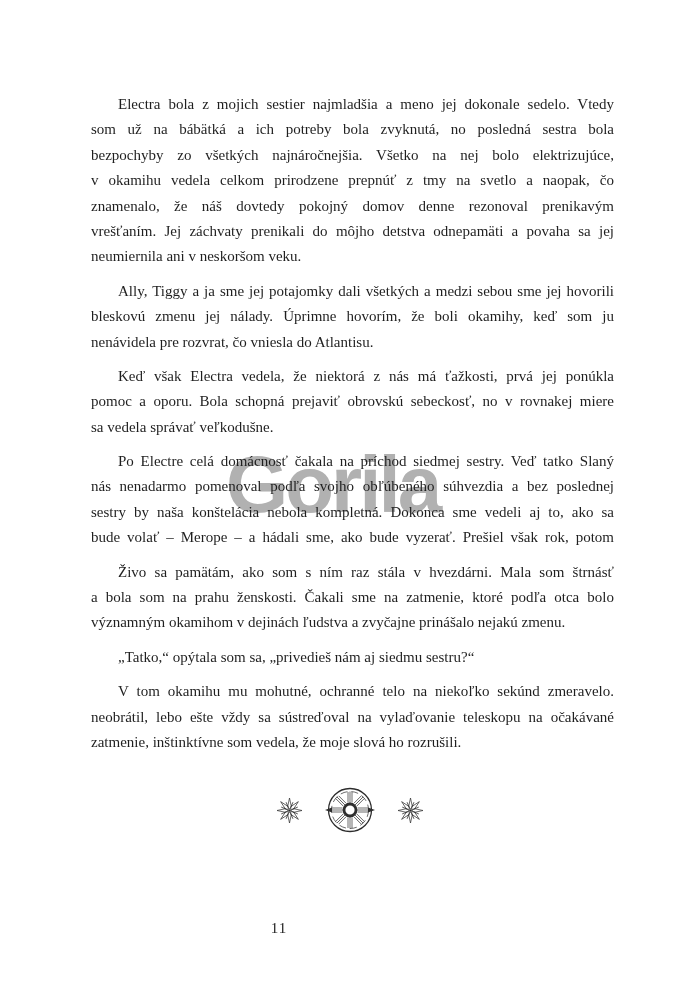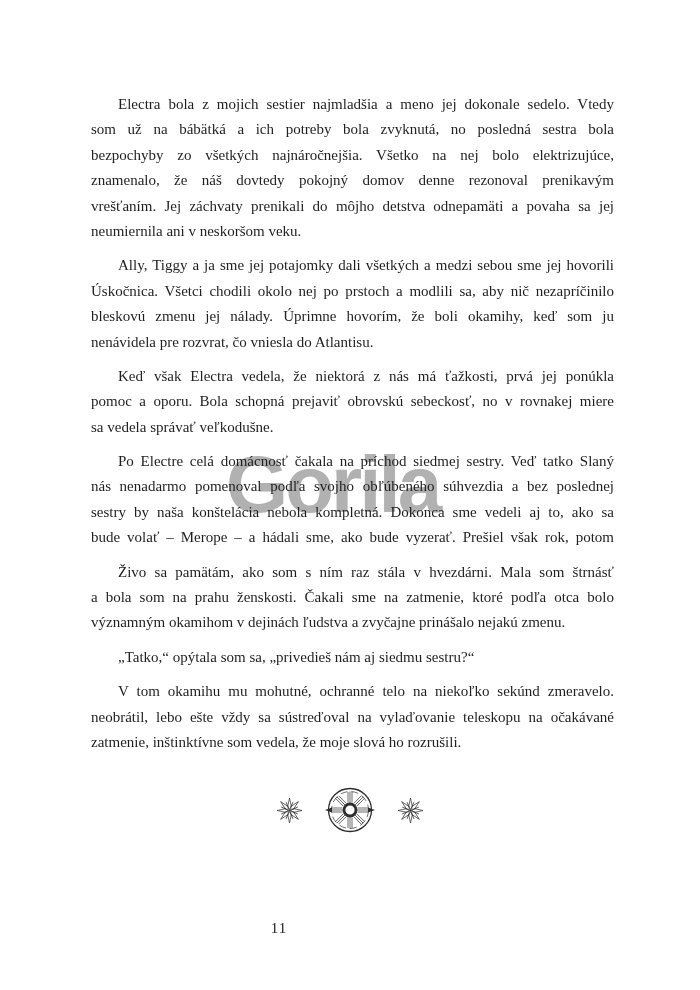--- a/index.html
+++ b/index.html
@@ -39,27 +39,27 @@
 
 <div class="page">
 
   <div class="watermark">Gorila</div>
 
   <div class="text-block">
       <div class="para">
         <div class="line first">Electra bola z mojich sestier najmladšia a meno jej dokonale sedelo. Vtedy</div>
         <div class="line">som už na bábätká a ich potreby bola zvyknutá, no posledná sestra bola</div>
         <div class="line">bezpochyby zo všetkých najnáročnejšia. Všetko na nej bolo elektrizujúce,</div>
+        <div class="line">v okamihu vedela celkom prirodzene prepnúť z tmy na svetlo a naopak, čo</div>
         <div class="line">znamenalo, že náš dovtedy pokojný domov denne rezonoval prenikavým</div>
         <div class="line">vrešťaním. Jej záchvaty prenikali do môjho detstva odnepamäti a povaha sa jej</div>
         <div class="line last">neumiernila ani v neskoršom veku.</div>
       </div>
       <div class="para">
         <div class="line first">Ally, Tiggy a ja sme jej potajomky dali všetkých a medzi sebou sme jej hovorili</div>
-        <div class="line">Úskočnica. Všetci chodili okolo nej po prstoch a modlili sa, aby nič nezapríčinilo</div>
         <div class="line">bleskovú zmenu jej nálady. Úprimne hovorím, že boli okamihy, keď som ju</div>
         <div class="line last">nenávidela pre rozvrat, čo vniesla do Atlantisu.</div>
       </div>
       <div class="para">
         <div class="line first">Keď však Electra vedela, že niektorá z nás má ťažkosti, prvá jej ponúkla</div>
         <div class="line">pomoc a oporu. Bola schopná prejaviť obrovskú sebeckosť, no v rovnakej miere</div>
         <div class="line last">sa vedela správať veľkodušne.</div>
       </div>
       <div class="para">
         <div class="line first">Po Electre celá domácnosť čakala na príchod siedmej sestry. Veď tatko Slaný</div>

